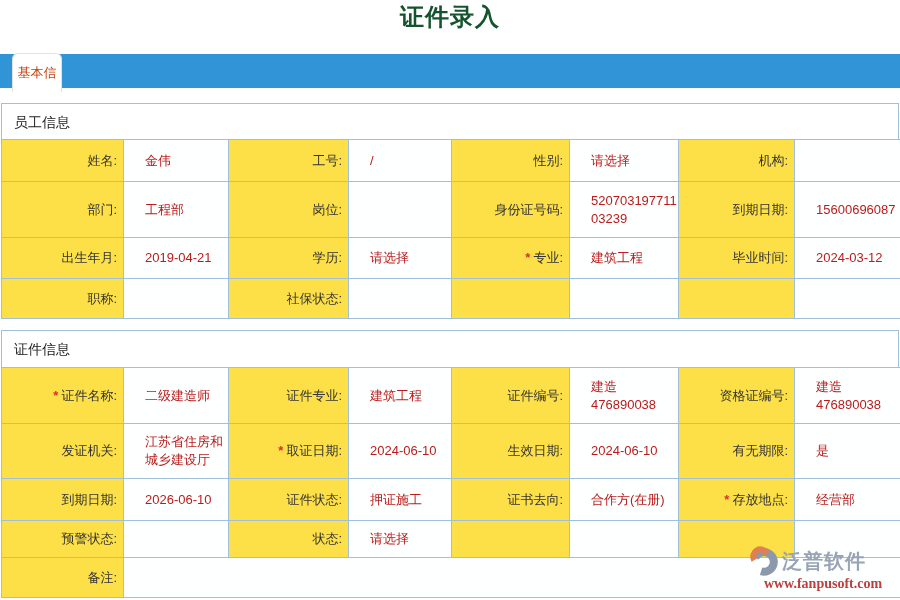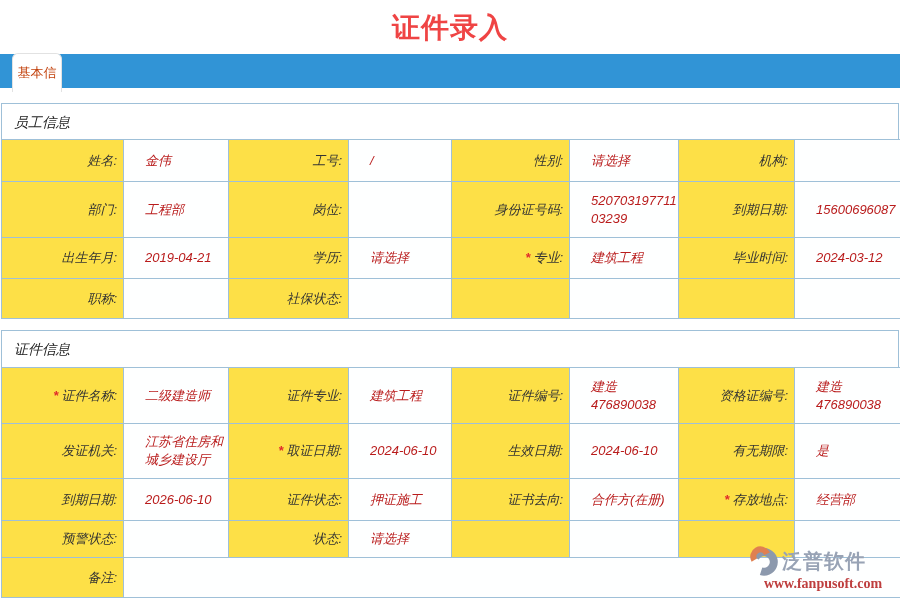--- a/index.html
+++ b/index.html
@@ -1,24 +1,24 @@
 <!DOCTYPE html>
 <html><head>
 <meta charset="utf-8">
 <style>
   html,body{margin:0;padding:0;background:#fff;}
   body{width:900px;height:600px;position:relative;overflow:hidden;
        font-family:"Liberation Sans","DejaVu Sans",sans-serif;color:#333;}
-  .page-title{position:absolute;top:9px;left:0;width:900px;text-align:center;
-       font-size:28px;font-weight:bold;color:#ef4444;letter-spacing:1px;}
+  .page-title{position:absolute;top:1px;left:0;width:900px;text-align:center;
+       font-size:24px;font-weight:bold;color:#14532d;letter-spacing:1px;}
   .tabbar{position:absolute;top:54px;left:0;width:900px;height:34px;background:#3194D6;}
   .tab{position:absolute;top:53px;left:12px;width:50px;height:39px;background:#fff;
        border:1px solid #e2e2e2;border-bottom:none;border-radius:6px 6px 0 0;
        font-size:13px;color:#c2410c;text-align:center;line-height:38px;box-sizing:border-box;cursor:pointer;}
-  .panel{position:absolute;left:1px;width:898px;box-sizing:border-box;font-style:italic;}
+  .panel{position:absolute;left:1px;width:898px;box-sizing:border-box;}
   .panel-title{border:1px solid #9FC0D8;border-bottom:none;background:#fff;
        font-size:14px;color:#222;padding-left:12px;box-sizing:border-box;}
   #emp-panel{top:103px;}
   #emp-panel .panel-title{height:36px;line-height:36px;}
   #cert-panel{top:330px;}
   #cert-panel .panel-title{height:37px;line-height:37px;}
   table.grid{width:100%;border-collapse:collapse;table-layout:fixed;}
   table.grid td{border:1px solid #9FC0D8;font-size:13px;vertical-align:middle;
        overflow:hidden;box-sizing:border-box;}
   td.lbl{background:#fde047;text-align:right;padding:2px 6px 2px 2px;color:#333;}

